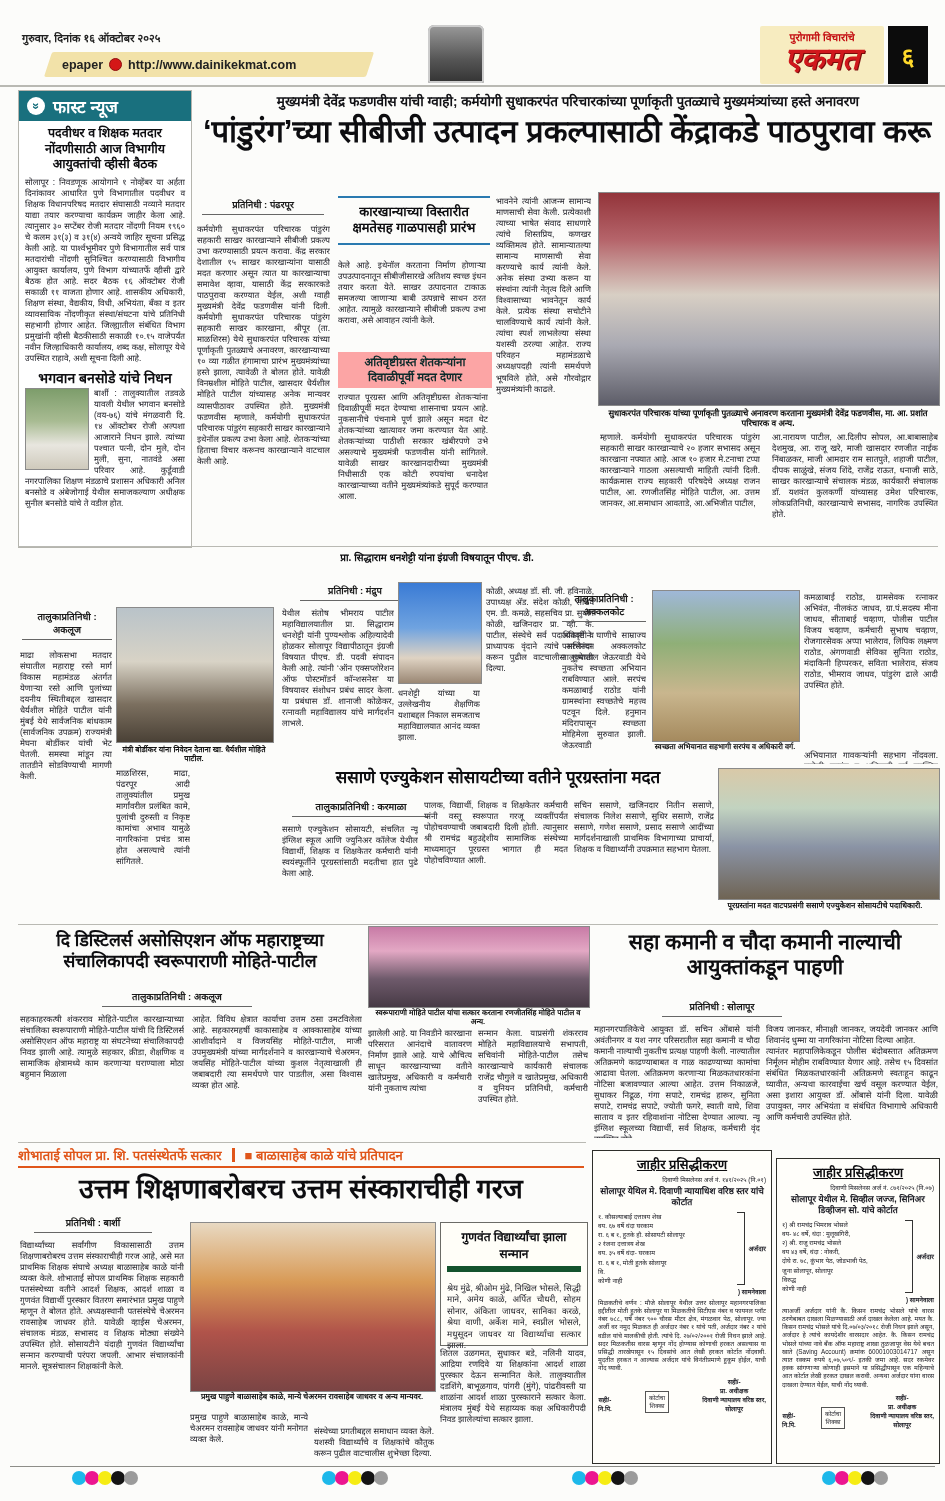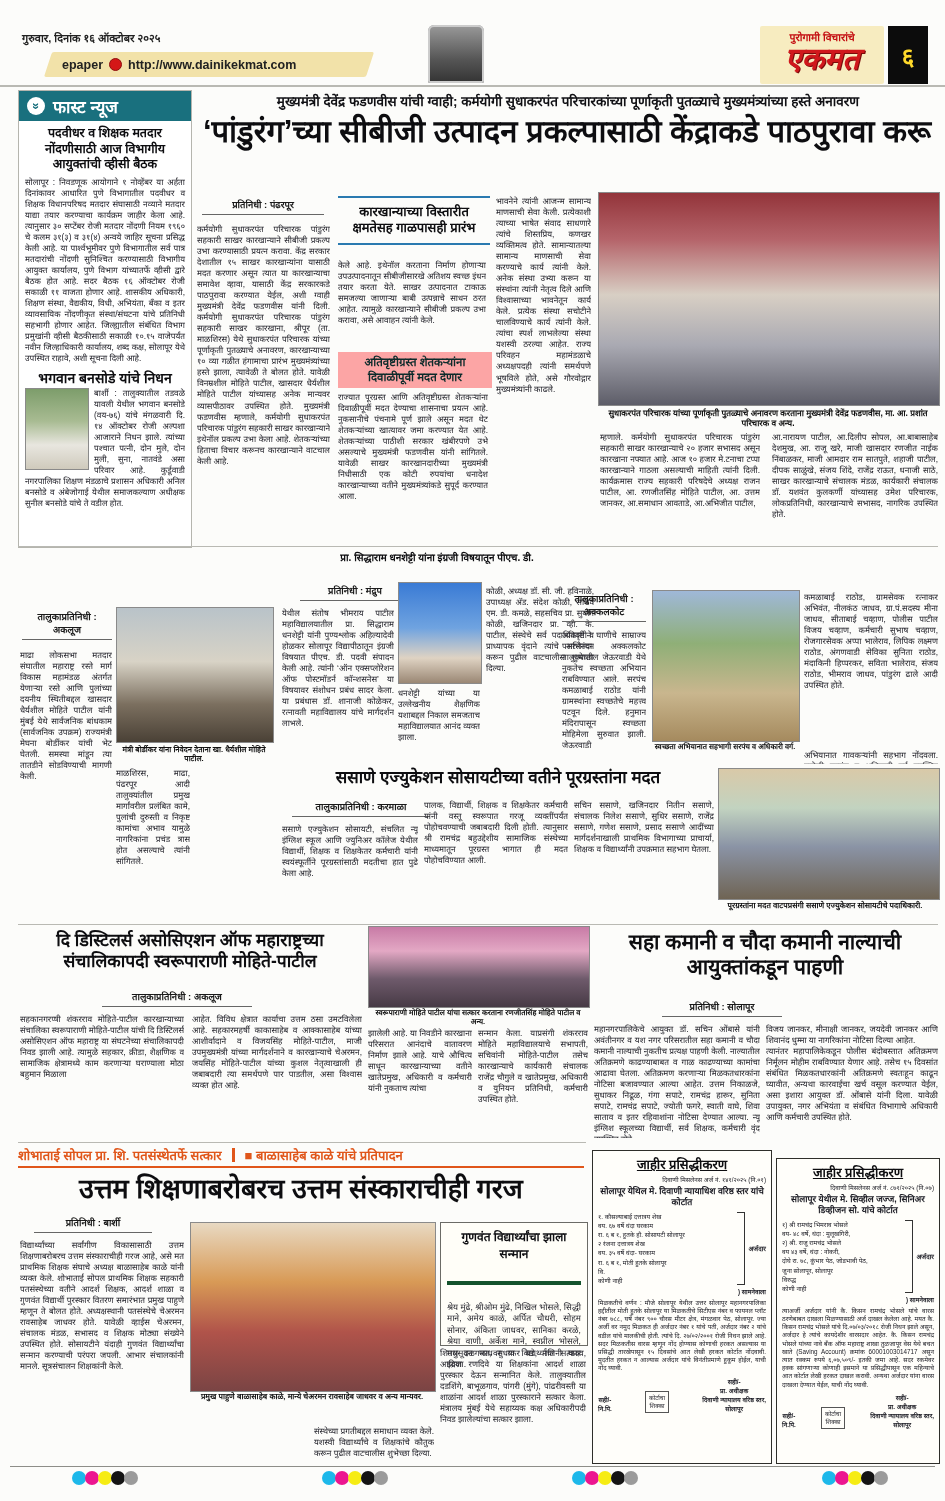--- a/index.html
+++ b/index.html
@@ -41,21 +41,21 @@
   .fn-h1{font-weight:800;font-size:12.5px;text-align:center;line-height:1.25;color:#0d0d10;}
   .subhead-blue{font-weight:800;font-size:13px;text-align:center;line-height:1.25;color:#0d0d10;
       border-top:2.5px solid #2a7ab0;border-bottom:2.5px solid #2a7ab0;padding:6px 2px;}
   .subhead-teal{font-weight:700;font-size:11.5px;text-align:center;line-height:1.3;color:#0d2b2b;
       background:#fca5a5;padding:3px 2px;}
   .strip-orange{color:#e0561a;font-weight:800;font-size:13px;white-space:nowrap;
       display:flex;align-items:center;gap:10px;}
   .strip-div{width:3px;height:14px;background:#e0561a;}
   .sanman-box{border:1.5px solid #6b6b66;padding:5px 6px;background:#fffef8;}
   .sanman-title{font-weight:800;font-size:12px;text-align:center;color:#101014;
-      border-bottom:4px solid #14532d;padding-bottom:19px;margin-bottom:17px;}
+      border-bottom:6px solid #14532d;padding-bottom:4px;margin-bottom:11px;}
   
   .notice{border:1.5px solid #2e2e2a;background:#fffefa;padding:4px 5px;font-size:6.5px;}
   .notice .n-title{font-weight:800;font-size:13px;text-align:center;text-decoration:underline;
       color:#0d0d10;}
   .notice .n-case{font-size:6.3px;text-align:right;margin:2px 0;}
   .notice .n-court{font-weight:800;font-size:8.8px;text-align:center;line-height:1.25;margin:2px 0 4px;}
   .notice .n-parties{display:flex;align-items:stretch;gap:3px;margin-bottom:2px;}
   .notice .n-plist{flex:1;font-size:6.3px;line-height:1.45;}
   .notice .n-bracket{width:7px;border-top:1px solid #333;border-right:1px solid #333;
       border-bottom:1px solid #333;}
@@ -157,21 +157,21 @@
   <div class="abs body-txt" style="left:424px;top:800px;width:144px;height:122px;overflow:hidden;">पालक, विद्यार्थी, शिक्षक व शिक्षकेतर कर्मचारी यांनी वस्तू स्वरूपात गरजू व्यक्तींपर्यंत पोहोचवण्याची जबाबदारी दिली होती. त्यानुसार श्री रामचंद्र बहुउद्देशीय सामाजिक संस्थेच्या माध्यमातून पूरग्रस्त भागात ही मदत पोहोचविण्यात आली.</div>
   <div class="abs body-txt" style="left:574px;top:800px;width:140px;height:122px;overflow:hidden;">सचिन ससाणे, खजिनदार नितीन ससाणे, संचालक निलेश ससाणे, सुधिर ससाणे, राजेंद्र ससाणे, गणेश ससाणे, प्रसाद ससाणे आदींच्या मार्गदर्शनाखाली प्राथमिक विभागाच्या प्राचार्या, शिक्षक व विद्यार्थ्यांनी उपक्रमात सहभाग घेतला.</div>
   <div class="abs photo" style="left:718px;top:768px;width:220px;height:130px;
        background:linear-gradient(180deg,#d9c9a8,#c2d3c0 30%,#8a93a5 60%,#6f6454);"></div>
   <div class="abs caption" style="left:712px;top:901px;width:226px;font-size:7.8px;">पूरग्रस्तांना मदत वाटपप्रसंगी ससाणे एज्युकेशन सोसायटीचे पदाधिकारी.</div>
 
   <div class="abs rule" style="left:18px;top:924px;width:920px;"></div>
 
   <div class="abs headline" style="left:18px;top:930px;width:344px;font-size:17.5px;">दि डिस्टिलर्स असोसिएशन ऑफ महाराष्ट्रच्या संचालिकापदी स्वरूपाराणी मोहिते-पाटील</div>
   <div class="abs byline" style="left:102px;top:990px;width:150px;">तालुकाप्रतिनिधी : अकलूज</div>
-  <div class="abs body-txt" style="left:20px;top:1014px;width:164px;height:124px;overflow:hidden;">सहकानगरप्षी शंकरराव मोहिते-पाटील कारखान्याच्या संचालिका स्वरूपाराणी मोहिते-पाटील यांची दि डिस्टिलर्स असोसिएशन ऑफ महाराष्ट्र या संघटनेच्या संचालिकापदी निवड झाली आहे. त्यामुळे सहकार, क्रीडा, शैक्षणिक व सामाजिक क्षेत्रामध्ये काम करणाऱ्या घराण्याला मोठा बहुमान मिळाला</div>
+  <div class="abs body-txt" style="left:20px;top:1014px;width:164px;height:124px;overflow:hidden;">सहकाहरकत्षी शंकरराव मोहिते-पाटील कारखान्याच्या संचालिका स्वरूपाराणी मोहिते-पाटील यांची दि डिस्टिलर्स असोसिएशन ऑफ महाराष्ट्र या संघटनेच्या संचालिकापदी निवड झाली आहे. त्यामुळे सहकार, क्रीडा, शैक्षणिक व सामाजिक क्षेत्रामध्ये काम करणाऱ्या घराण्याला मोठा बहुमान मिळाला</div>
   <div class="abs body-txt" style="left:192px;top:1014px;width:170px;height:124px;overflow:hidden;">आहेत. विविध क्षेत्रात कार्याचा उत्तम ठसा उमटविलेला आहे. सहकारमहर्षी काकासाहेब व आक्कासाहेब यांच्या आशीर्वादाने व विजयसिंह मोहिते-पाटील, माजी उपमुख्यमंत्री यांच्या मार्गदर्शनाने व कारखान्याचे चेअरमन, जयसिंह मोहिते-पाटील यांच्या कुशल नेतृत्वाखाली ही जबाबदारी त्या समर्थपणे पार पाडतील, असा विश्वास व्यक्त होत आहे.</div>
   <div class="abs photo" style="left:368px;top:926px;width:220px;height:80px;
        background:linear-gradient(180deg,#c87ba6,#e3a8c4 30%,#6e5a6b 65%,#473a45);"></div>
   <div class="abs caption" style="left:368px;top:1008px;width:220px;font-size:7.5px;">स्वरूपाराणी मोहिते पाटील यांचा सत्कार करताना रणजीतसिंह मोहिते पाटील व अन्य.</div>
   <div class="abs body-txt" style="left:368px;top:1028px;width:104px;height:110px;overflow:hidden;">झालेली आहे. या निवडीने कारखाना परिसरात आनंदाचे वातावरण निर्माण झाले आहे. याचे औचित्य साधून कारखान्याच्या वतीने खातेप्रमुख, अधिकारी व कर्मचारी यांनी नुकताच त्यांचा</div>
   <div class="abs body-txt" style="left:478px;top:1028px;width:110px;height:110px;overflow:hidden;">सन्मान केला. याप्रसंगी शंकरराव मोहिते महाविद्यालयाचे सभापती, सचिवांनी मोहिते-पाटील तसेच कारखान्याचे कार्यकारी संचालक राजेंद्र चौगुले व खातेप्रमुख, अधिकारी व युनियन प्रतिनिधी, कर्मचारी उपस्थित होते.</div>
 
   <div class="abs headline" style="left:592px;top:930px;width:346px;font-size:21px;">सहा कमानी व चौदा कमानी नाल्याची आयुक्तांकडून पाहणी</div>
   <div class="abs byline" style="left:662px;top:1000px;width:120px;">प्रतिनिधी : सोलापूर</div>
   <div class="abs body-txt" style="left:594px;top:1024px;width:166px;height:114px;overflow:hidden;">महानगरपालिकेचे आयुक्त डॉ. सचिन ओंबासे यांनी अवंतीनगर व यश नगर परिसरातील सहा कमानी व चौदा कमानी नाल्याची नुकतीच प्रत्यक्ष पाहणी केली. नाल्यातील अतिक्रमणे काढण्याबाबत व गाळ काढण्याच्या कामांचा आढावा घेतला. अतिक्रमण करणाऱ्या मिळकतधारकांना नोटिसा बजावण्यात आल्या आहेत. उत्तम निकाळजे, सुधाकर निढूळ, गंगा सपाटे, रामचंद्र हारूर, सुनिता सपाटे, रामचंद्र सपाटे, ज्योती फगरे, स्वाती वाघे, शिवा साताव व इतर रहिवाशांना नोटिसा देण्यात आल्या. न्यू इंग्लिश स्कूलच्या विद्यार्थी, सर्व शिक्षक, कर्मचारी वृंद उपस्थित होते.</div>
@@ -185,20 +185,21 @@
     <span class="strip-div"></span>
     <span>■ बाळासाहेब काळे यांचे प्रतिपादन</span>
   </div>
   <div class="abs" style="left:18px;top:1166px;width:566px;height:2px;background:#e0561a;"></div>
   <div class="abs headline" style="left:18px;top:1174px;width:566px;font-size:27px;white-space:nowrap;">उत्तम शिक्षणाबरोबरच उत्तम संस्काराचीही गरज</div>
   <div class="abs byline" style="left:34px;top:1216px;width:118px;">प्रतिनिधी : बार्शी</div>
   <div class="abs body-txt" style="left:20px;top:1240px;width:164px;height:222px;overflow:hidden;">विद्यार्थ्यांच्या सर्वांगीण विकासासाठी उत्तम शिक्षणाबरोबरच उत्तम संस्काराचीही गरज आहे, असे मत प्राथमिक शिक्षक संघाचे अध्यक्ष बाळासाहेब काळे यांनी व्यक्त केले. शोभाताई सोपल प्राथमिक शिक्षक सहकारी पतसंस्थेच्या वतीने आदर्श शिक्षक, आदर्श शाळा व गुणवंत विद्यार्थी पुरस्कार वितरण समारंभात प्रमुख पाहुणे म्हणून ते बोलत होते. अध्यक्षस्थानी पतसंस्थेचे चेअरमन रावसाहेब जाधवर होते. यावेळी व्हाईस चेअरमन, संचालक मंडळ, सभासद व शिक्षक मोठ्या संख्येने उपस्थित होते. सोसायटीने यंदाही गुणवंत विद्यार्थ्यांचा सन्मान करण्याची परंपरा जपली. आभार संचालकांनी मानले. सूत्रसंचालन शिक्षकांनी केले.</div>
   <div class="abs photo" style="left:190px;top:1222px;width:244px;height:168px;
        background:linear-gradient(180deg,#e8d9c2,#d89a56 35%,#b0534a 65%,#7a4444);"></div>
   <div class="abs caption" style="left:190px;top:1392px;width:244px;font-size:7.8px;">प्रमुख पाहुणे बाळासाहेब काळे, मान्ये चेअरमन रावसाहेब जाधवर व अन्य मान्यवर.</div>
+  <div class="abs body-txt" style="left:190px;top:1412px;width:118px;height:50px;overflow:hidden;">प्रमुख पाहुणे बाळासाहेब काळे, मान्ये चेअरमन रावसाहेब जाधवर यांनी मनोगत व्यक्त केले.</div>
   <div class="abs body-txt" style="left:314px;top:1412px;width:120px;height:50px;overflow:hidden;margin-top:14px;">संस्थेच्या प्रगतीबद्दल समाधान व्यक्त केले. यशस्वी विद्यार्थ्यांचे व शिक्षकांचे कौतुक करून पुढील वाटचालीस शुभेच्छा दिल्या.</div>
   <div class="abs sanman-box" style="left:440px;top:1222px;width:134px;height:112px;">
     <div class="sanman-title">गुणवंत विद्यार्थ्यांचा झाला सन्मान</div>
     <div class="body-txt" style="font-size:8.6px;">श्रेय मुंढे, श्रीओम मुंढे, निखिल भोसले, सिद्धी माने, अमेय काळे, अर्पित चौधरी, सोहम सोनार, अंकिता जाधवर, सानिका करळे, श्रेया वाणी, अर्केश माने, स्वप्नील भोसले, मधुसूदन जाधवर या विद्यार्थ्यांचा सत्कार झाला.</div>
   </div>
   <div class="abs body-txt" style="left:440px;top:1348px;width:146px;height:114px;overflow:hidden;">शितल उळगमत, सुधाकर बडे, नलिनी यादव, आद्रिया रणदिवे या शिक्षकांना आदर्श शाळा पुरस्कार देऊन सन्मानित केले. तालुक्यातील दडशिंगे, बाभूळगाव, पांगरी (मुंगे), पांढरीवस्ती या शाळांना आदर्श शाळा पुरस्काराने सत्कार केला. मंत्रालय मुंबई येथे सहाय्यक कक्ष अधिकारीपदी निवड झालेल्यांचा सत्कार झाला.</div>
 
   <div class="abs notice" style="left:592px;top:1150px;width:168px;height:304px;">
     <div class="n-title">जाहीर प्रसिद्धीकरण</div>
     <div class="n-case">दिवाणी मिसलेनस अर्ज नं. १४१/२०२५ (नि.०१)</div>

